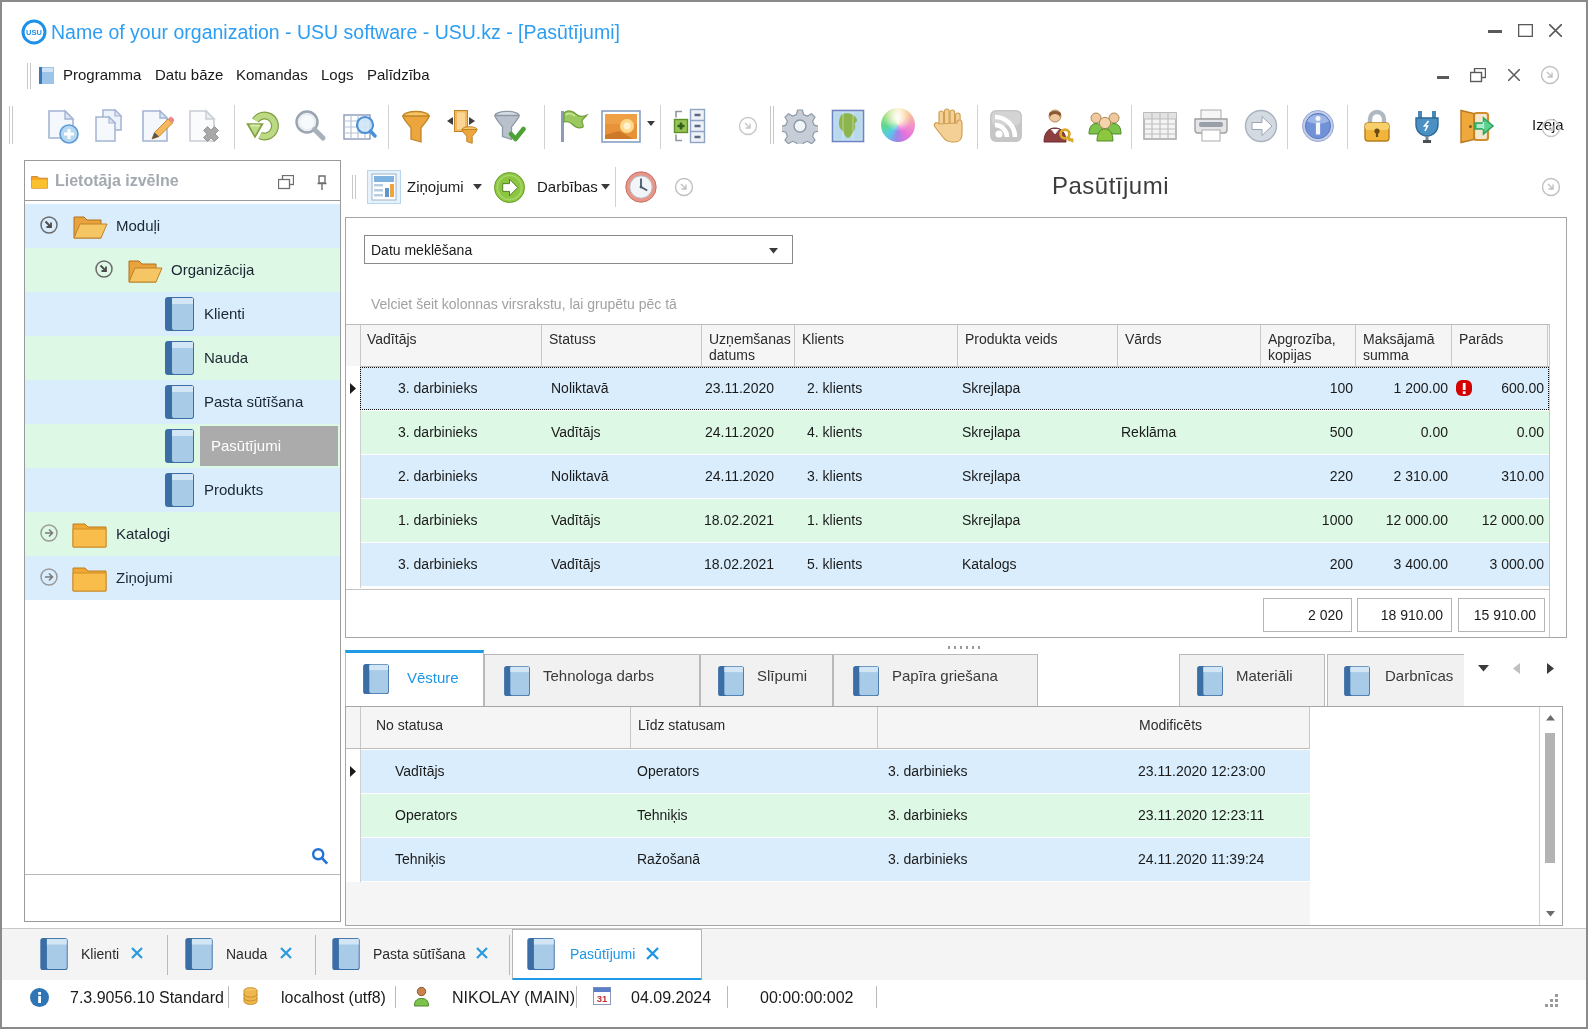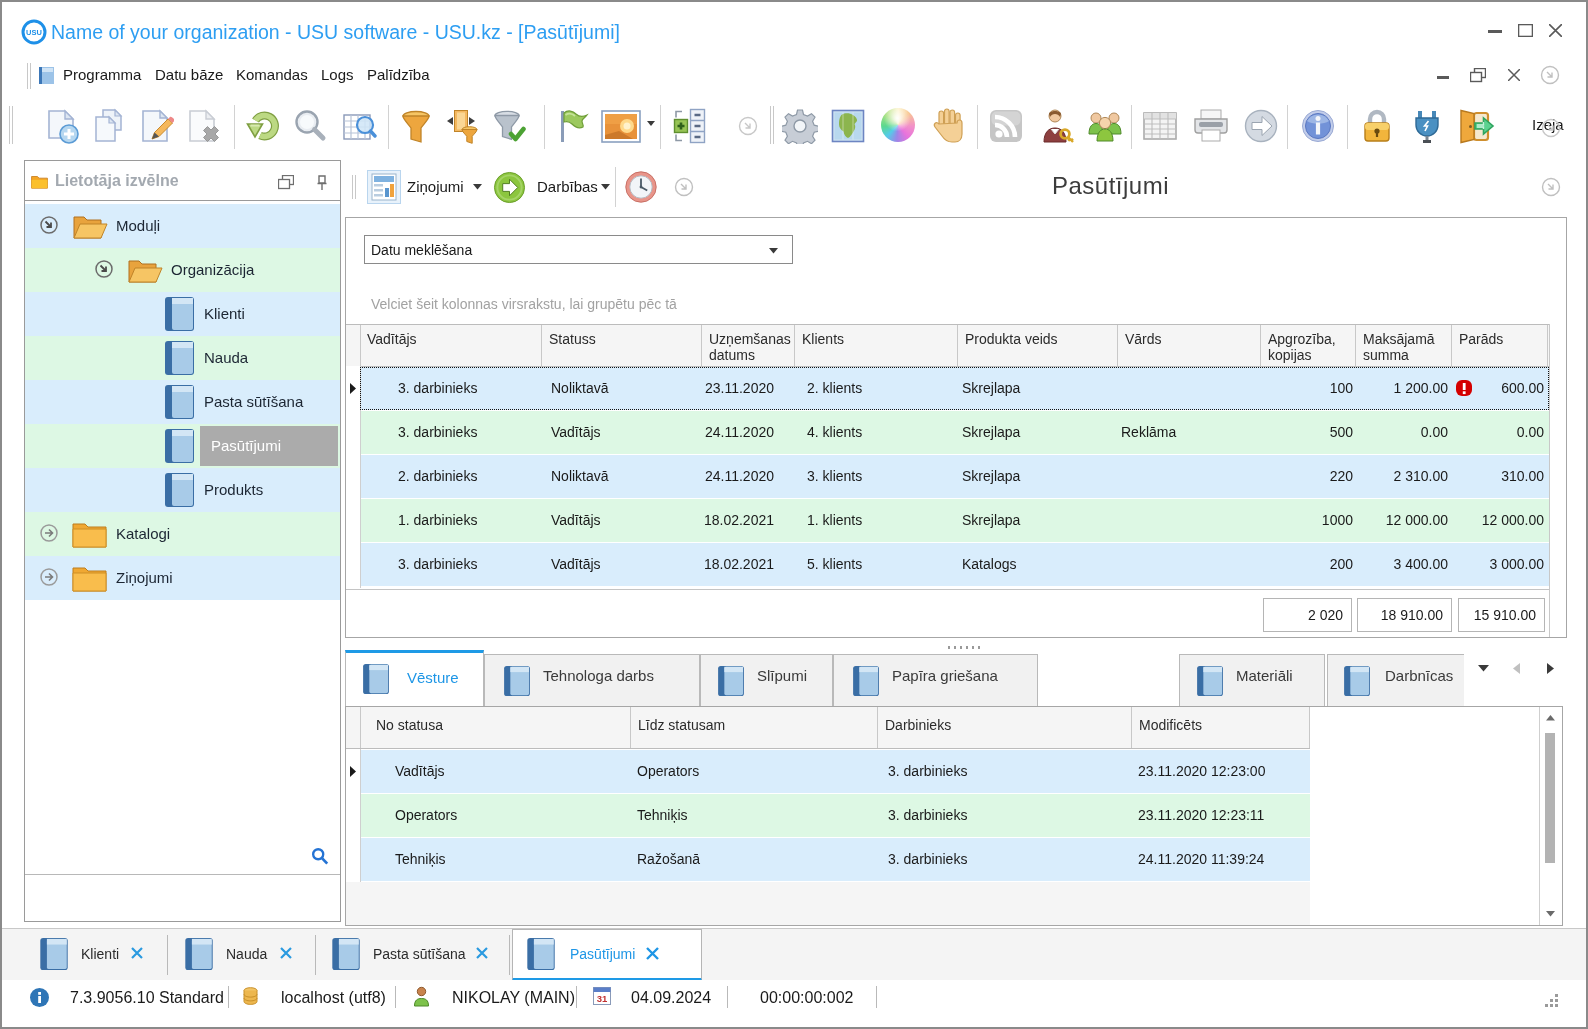--- a/index.html
+++ b/index.html
@@ -659,21 +659,20 @@
       <path d="M0 0 L7 5.5 L0 11 z" fill="#3a3a3a"></path>
     </svg>
 </div>
 
 <div class="subpanel" id="subpanel">
   <div class="stable">
     <div class="shead">
       <div class="hcell" style="left:0;width:15px"></div>
       <div class="hcell" style="left:15px;width:270px;padding-left:15px">No statusa</div>
       <div class="hcell" style="left:285px;width:247px">Līdz statusam</div>
-      <div class="hcell" style="left:532px;width:254px">Darbinieks</div>
       <div class="hcell" style="left:786px;width:178px">Modificēts</div>
     </div>
     <div class="srow blue">
       <svg class="abs" style="left:4px;top:16px" width="6" height="11">
           <path d="M0 0 L6 5.5 L0 11 z" fill="#1a1a1a"></path>
         </svg>
       <div class="scell" style="left:49px">Vadītājs</div>
       <div class="scell" style="left:291px">Operators</div>
       <div class="scell" style="left:542px">3. darbinieks</div>
       <div class="scell" style="left:792px">23.11.2020 12:23:00</div>

